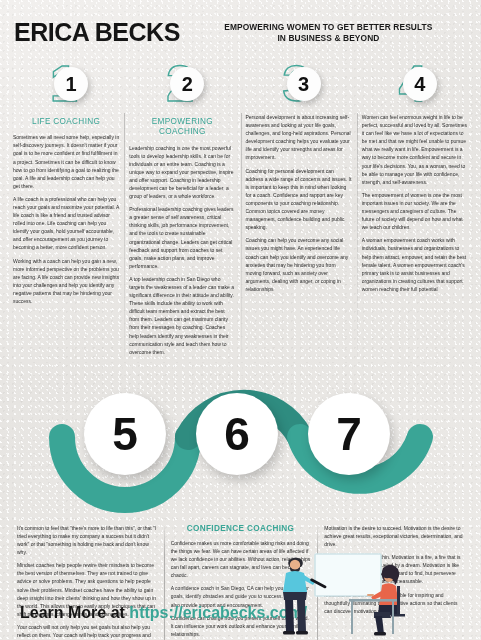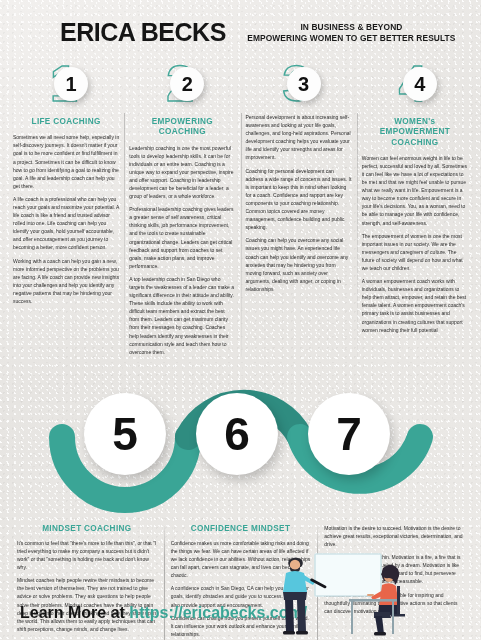--- a/index.html
+++ b/index.html
@@ -28,21 +28,20 @@
   }
   .page{ position:relative; z-index:1; width:481px; height:640px; }
 
   
   .header{
     display:flex; align-items:center; padding:18px 14px 6px 14px; gap:10px;
   }
   .brand{
     font-size:25px; font-weight:bold; letter-spacing:-0.5px; color:#151515;
     white-space:nowrap;
-    margin-left:46px;
   }
   .tagline{
     font-size:8.4px; font-weight:bold; color:#1a1a1a; line-height:1.28;
     text-align:center; flex:1; letter-spacing:.1px;
   }
 
   
   .top-row{ display:flex; padding:2px 8px 0 8px; }
   .col{ flex:1; padding:0 5px; position:relative; }
   .col + .col::before{
@@ -65,21 +64,21 @@
   .disc{
     position:relative;
     width:34px; height:34px; border-radius:50%;
     background:#fdfdfd;
     box-shadow:2px 3px 6px rgba(0,0,0,.22);
     display:flex; align-items:center; justify-content:center;
     font-size:20px; font-weight:bold; color:#111;
     margin-left:10px;
   }
   .c-head{
-    text-align:center; color:#3aa596; font-weight:bold; font-size:8.2px;
+    text-align:center; color:#3aa596; font-weight:normal; font-size:8.2px;
     letter-spacing:.35px; margin:4px 0 6px 0; line-height:1.25;
   }
   .c-body{ font-size:5.0px; line-height:1.62; color:#2a2a2a; text-align:left; }
   .c-body p{ margin-bottom:5px; }
 
   
   .mid{ position:relative; height:185px; margin-top:4px; }
   .wave{ position:absolute; left:0; top:0; }
   .bigcircle{
     position:absolute; border-radius:50%; background:#fff;
@@ -119,22 +118,22 @@
 </head>
 <body>
 
 <div class="texture"></div>
 
 <div class="page">
 
   <div class="header">
     <div class="brand">ERICA BECKS</div>
     <div class="tagline">
+      <div>EMPOWERING WOMEN TO GET BETTER RESULTS</div>
       <div>IN BUSINESS &amp; BEYOND</div>
-      <div>EMPOWERING WOMEN TO GET BETTER RESULTS</div>
     </div>
   </div>
 
   <div class="top-row">
 
     <div class="col">
       <div class="badge">
         <div class="ghost">1</div>
         <div class="disc">1</div>
       </div>
@@ -169,21 +168,20 @@
         <p>Coaching for personal development can address a wide range of concerns and issues. It is important to keep this in mind when looking for a coach. Confidence and rapport are key components to your coaching relationship. Common topics covered are money management, confidence building and public speaking.</p>
         <p>Coaching can help you overcome any social issues you might have. An experienced life coach can help you identify and overcome any anxieties that may be hindering you from moving forward, such as anxiety over arguments, dealing with anger, or coping in relationships</p>
       </div>
     </div>
 
     <div class="col">
       <div class="badge">
         <div class="ghost">4</div>
         <div class="disc">4</div>
       </div>
-      <div class="c-head">WOMEN's EMPOWERMENT COACHING</div>
       <div class="c-body">
         <p>Women can feel enormous weight in life to be perfect, successful and loved by all. Sometimes it can feel like we have a lot of expectations to be met and that we might feel unable to pursue what we really want in life. Empowerment is a way to become more confident and secure in your life's decisions. You, as a woman, need to be able to manage your life with confidence, strength, and self-awareness.</p>
         <p>The empowerment of women is one the most important issues in our society. We are the messengers and caregivers of culture. The future of society will depend on how and what we teach our children.</p>
         <p>A woman empowerment coach works with individuals, businesses and organizations to help them attract, empower, and retain the best female talent. A women empowerment coach's primary task is to assist businesses and organizations in creating cultures that support women reaching their full potential</p>
       </div>
     </div>
 
   </div>
 
   <div class="mid">
@@ -195,30 +193,29 @@
       </g>
     </svg>
     <div class="bigcircle" id="c5">5</div>
     <div class="bigcircle" id="c6">6</div>
     <div class="bigcircle" id="c7">7</div>
   </div>
 
   <div class="bot-row">
 
     <div class="bcol">
-      <div class="b-head">MINDSET COACHING</div>
       <div class="b-body">
         <p>It's common to feel that "there's more to life than this", or that "I tried everything to make my company a success but it didn't work" or that "something is holding me back and don't know why.</p>
         <p>Mindset coaches help people rewire their mindsets to become the best version of themselves. They are not trained to give advice or solve problems. They ask questions to help people solve their problems. Mindset coaches have the ability to gain deep insight into their clients' thinking and how they show up in the world. This allows them to easily apply techniques that can shift perceptions, change minds, and change lives.</p>
         <p>Your coach will not only help you set goals but also help you reflect on them. Your coach will help track your progress and give you a sense of it. Your coach will help you reflect on your successes and failures. Your coach will show you how to see the good and bad points.</p>
       </div>
     </div>
 
     <div class="bcol">
-      <div class="b-head">CONFIDENCE MINDSET</div>
+      <div class="b-head">CONFIDENCE COACHING</div>
       <div class="b-body">
         <p>Confidence makes us more comfortable taking risks and doing the things we fear. We can have certain areas of life affected if we lack confidence in our abilities. Without action, relationships can fall apart, careers can stagnate, and lives can become chaotic.</p>
         <p>A confidence coach in San Diego, CA can help you clarify your goals, identify obstacles and guide you to success. They will also provide support and encouragement.</p>
         <p>Confidence can change how you present yourself to the world. It can influence your work outlook and enhance your family relationships.</p>
       </div>
     </div>
 
     <div class="bcol">
       <div class="b-body">
         <p>Motivation is the desire to succeed. Motivation is the desire to achieve great results, exceptional victories, determination, and drive.</p>

